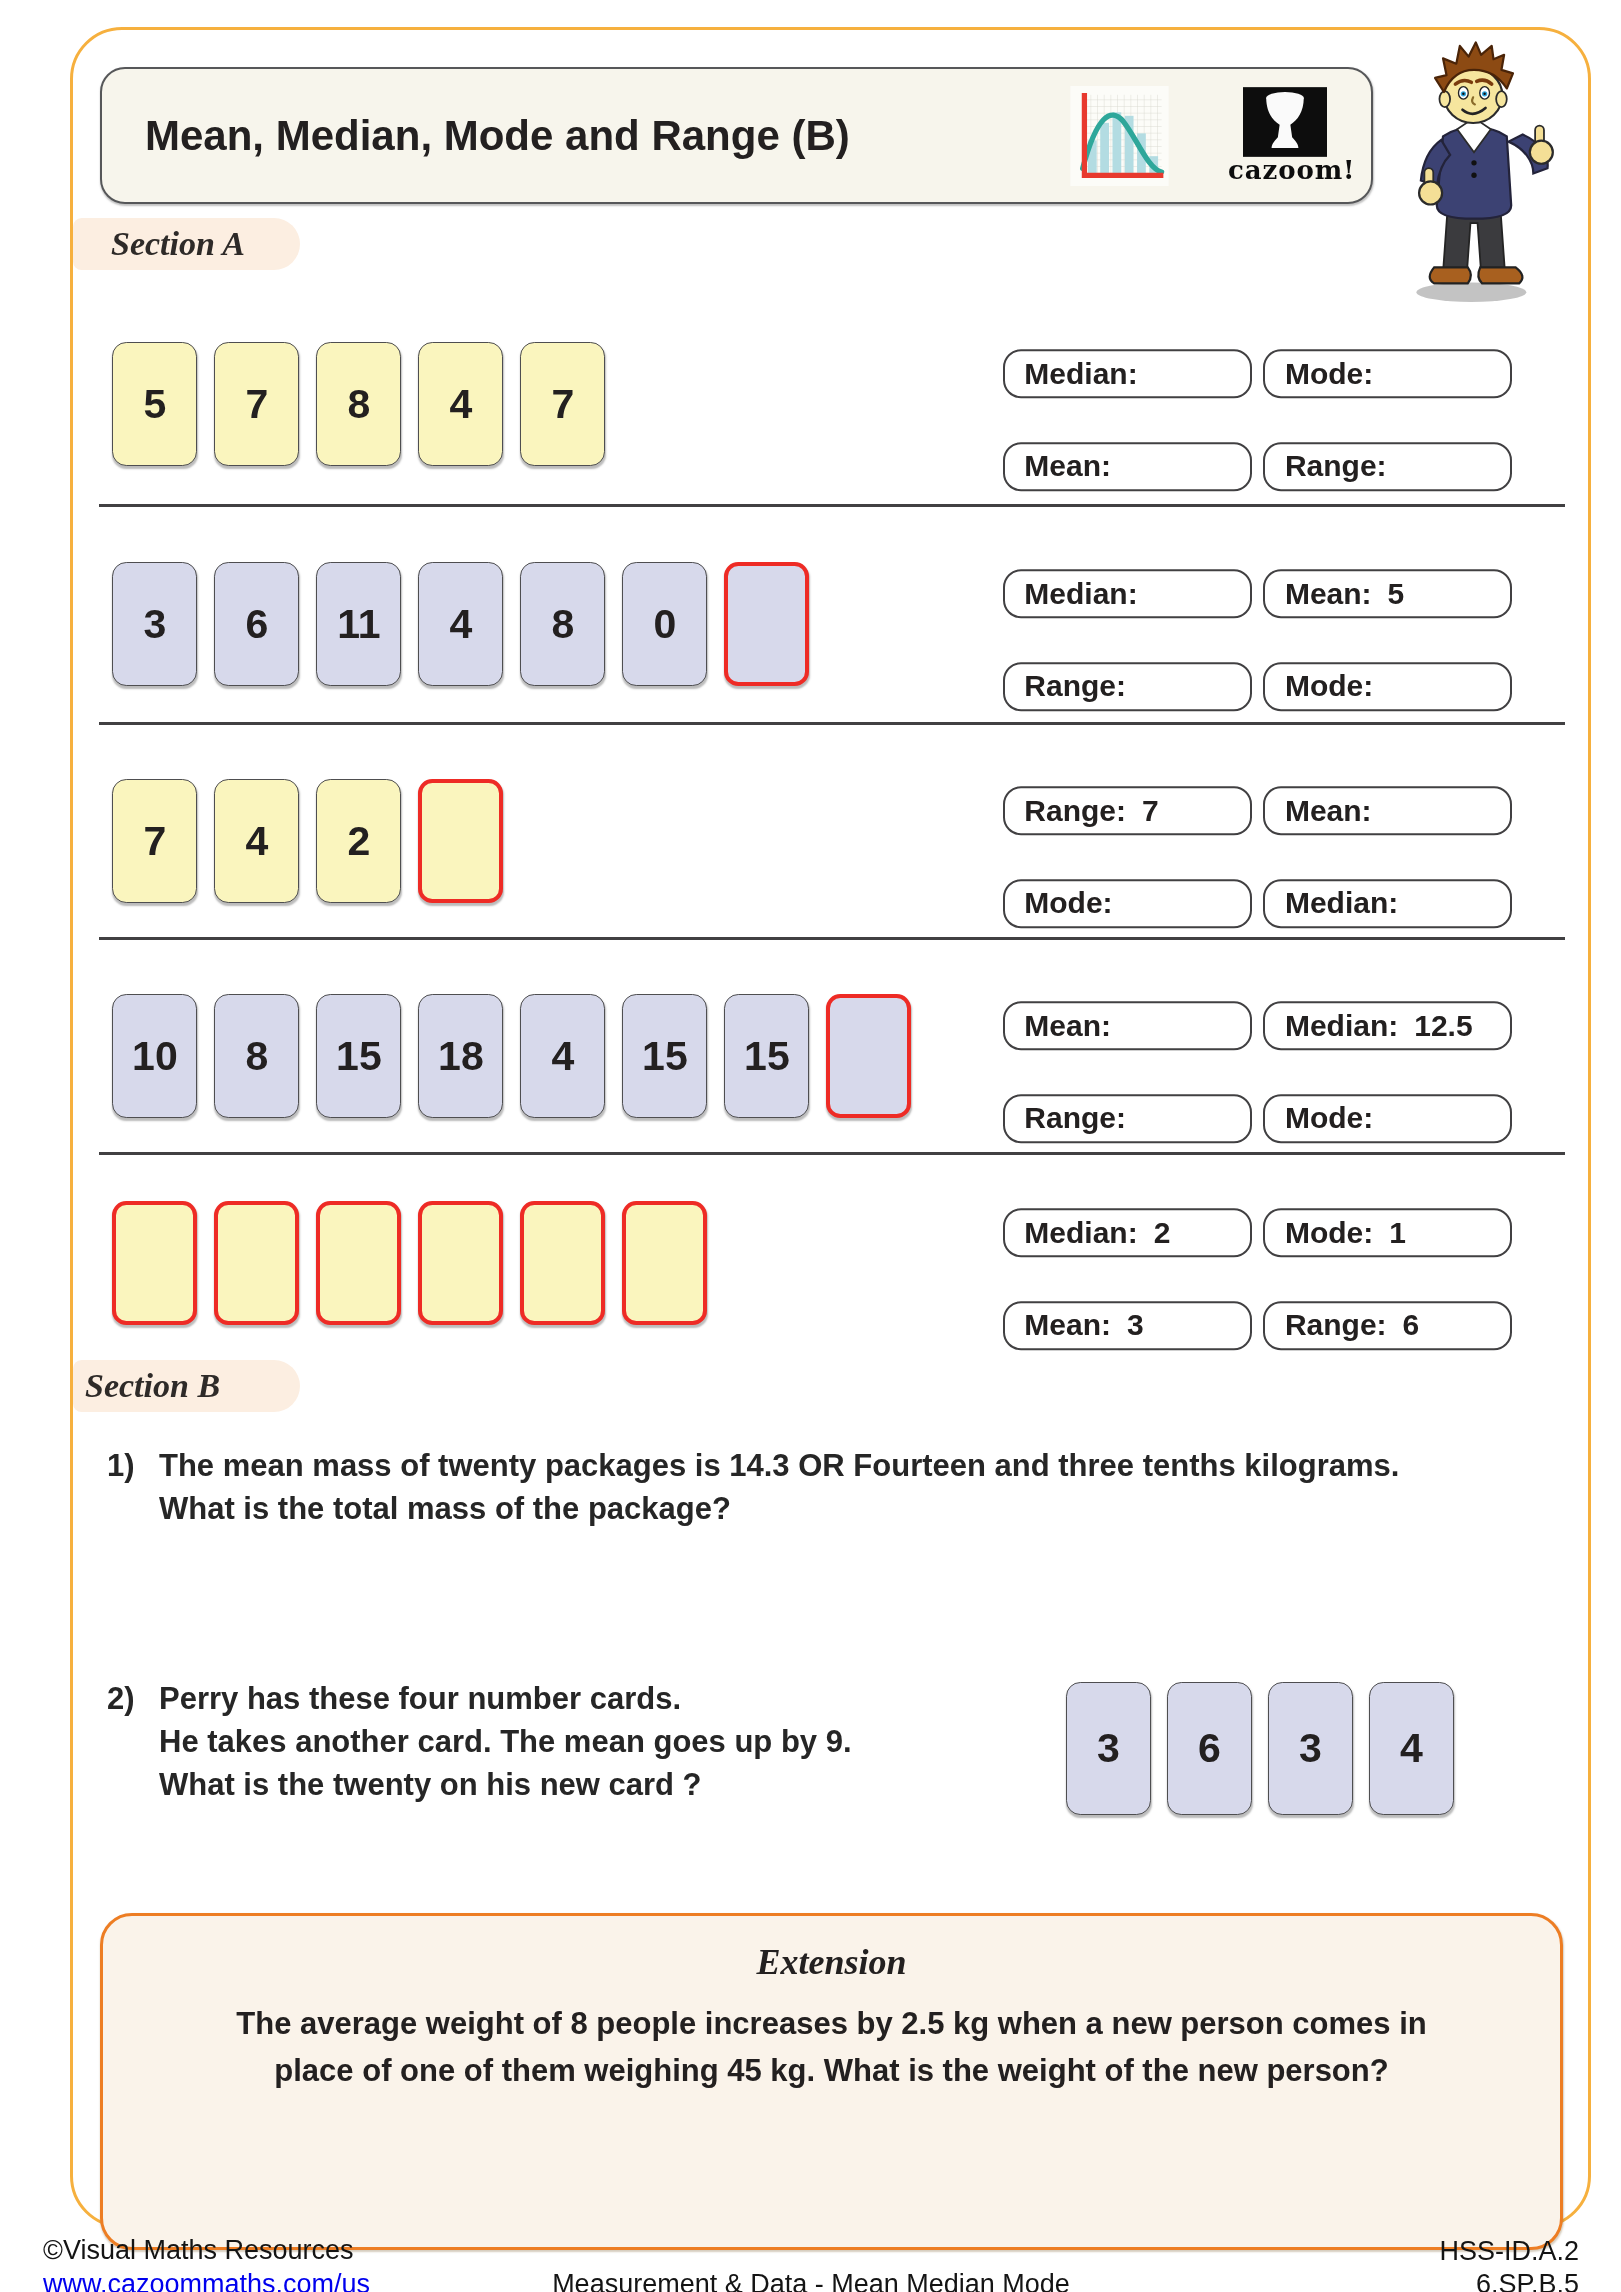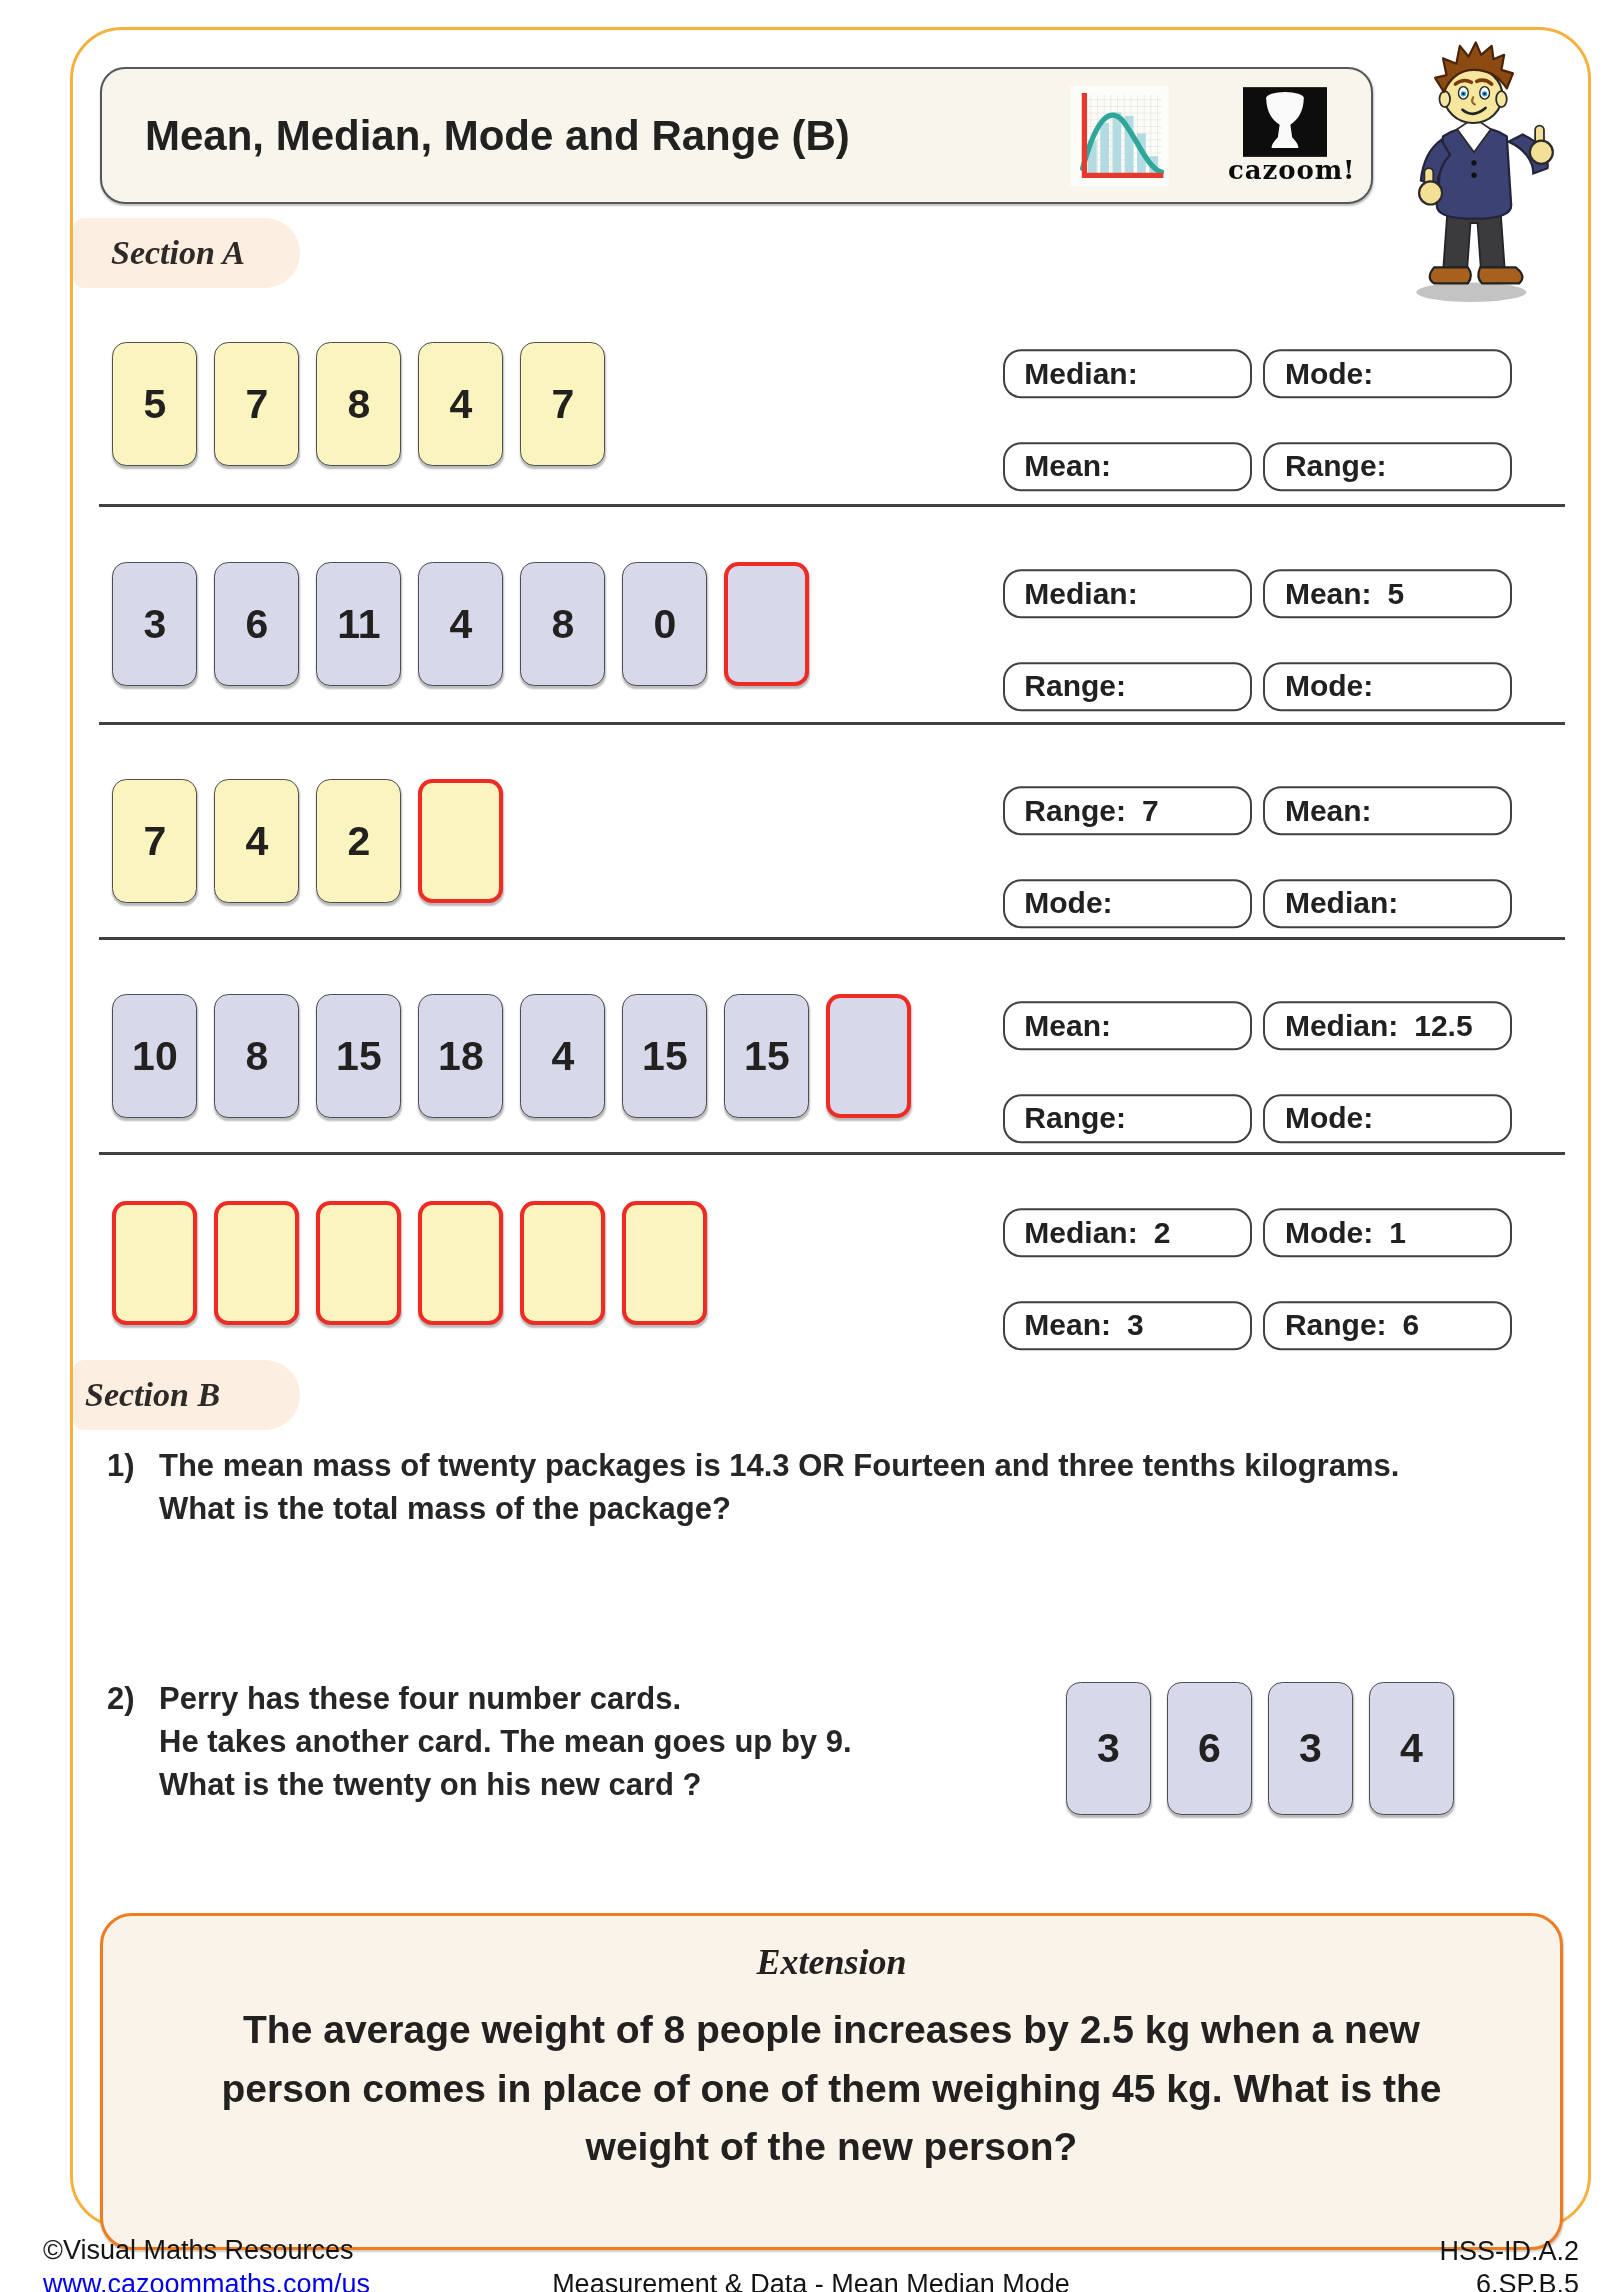--- a/index.html
+++ b/index.html
@@ -19,21 +19,21 @@
     box-shadow:0.9px 1.8px 1.8px rgba(80,80,80,.35);
   }
   .title-box h1{margin:0 0 0 43px;font-size:42px;font-weight:bold;color:#232020;flex:1;}
   .chart-icon{width:99px;height:100px;margin-right:59px;flex:none;}
   .logo{width:113px;margin-right:30px;text-align:center;flex:none;}
   .drum-icon{width:84px;height:70px;display:block;margin:0 auto;}
   .logo-text{font-family:"DejaVu Serif", serif;font-weight:bold;font-size:26px;line-height:27px;color:#0d0d0d;letter-spacing:0.9px;}
   .mascot{position:absolute;left:1381px;top:40px;width:186px;height:267px;}
   
   .section-label{
-    position:absolute;left:73px;width:227px;height:70px;background:#FCEEE1;
+    position:absolute;left:73px;width:227px;height:52px;background:#FCEEE1;
     border-radius:12.5px 38px 38px 12.5px;display:flex;align-items:center;
     padding-left:38px;box-sizing:border-box;
     font-family:"Liberation Serif", serif;font-style:italic;font-weight:bold;
     font-size:34px;color:#2E2A28;
   }
   #section-a-label{top:218px;}
   #section-b-label{top:1360px;padding-left:12px;}
   
   .row{position:absolute;left:99px;width:1415px;height:184px;}
   .cards{position:absolute;left:13.4px;top:50%;transform:translateY(-50%);display:flex;gap:17px;}
@@ -64,21 +64,21 @@
   #q2{left:107px;top:1677px;}
   .q2-cards{position:absolute;left:1066px;top:1682px;display:flex;gap:16px;}
   .q2-cards .card{height:133px;}
   
   .extension{
     position:absolute;left:100px;top:1913px;width:1463px;height:337px;
     background:#FAF3EA;border:3.6px solid #ED7D23;border-radius:32px;
     box-sizing:border-box;text-align:center;box-shadow:0.9px 1.8px 1.8px rgba(120,90,40,.3);
   }
   .extension h2{margin:25px 0 18px;font-family:"Liberation Serif", serif;font-style:italic;font-weight:bold;font-size:36px;color:#232020;}
-  .extension p{margin:4px auto;width:1254px;font-size:39px;font-weight:bold;line-height:1.5;color:#232020;}
+  .extension p{margin:4px auto;width:1254px;font-size:31px;font-weight:bold;line-height:1.5;color:#232020;}
   
   .footer-copy{position:absolute;left:43px;top:2235px;font-size:27px;color:#141414;}
   .footer-link{position:absolute;left:43px;top:2269px;font-size:27px;}
   .footer-link a{color:#0000EE;text-decoration:underline;}
   .footer-center{position:absolute;left:0;right:0;top:2269px;text-align:center;font-size:27px;color:#141414;}
   .footer-right{position:absolute;right:43px;top:2235px;text-align:right;font-size:27px;line-height:33px;color:#141414;}
 </style>
 </head>
 <body>
 

